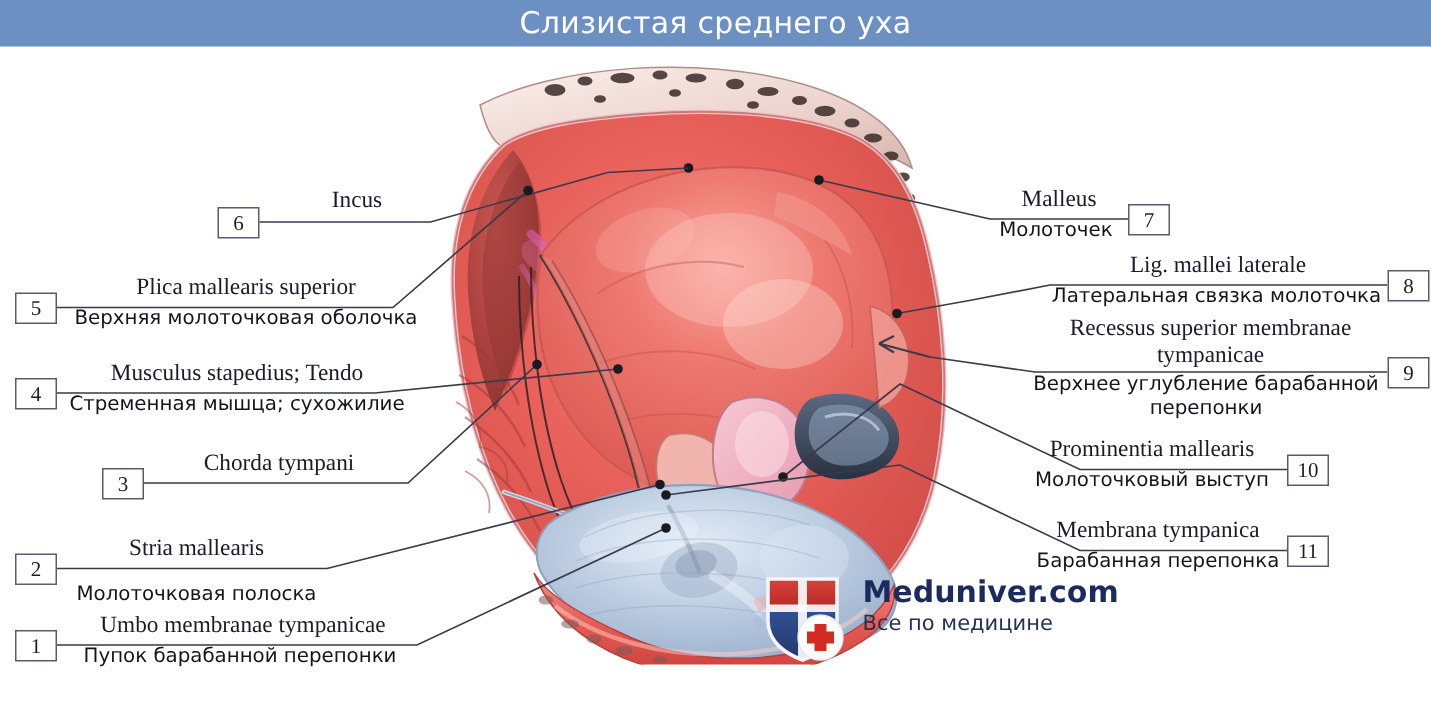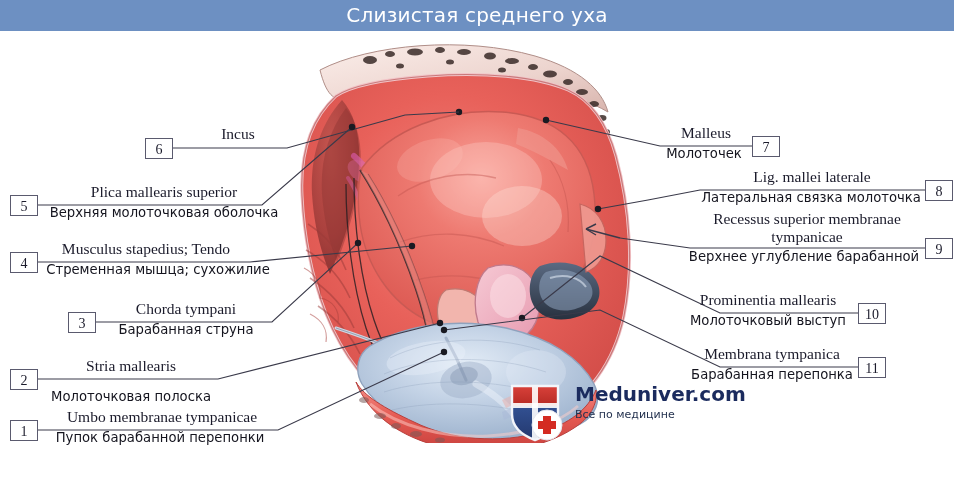--- a/index.html
+++ b/index.html
@@ -105,21 +105,21 @@
     font-family: "DejaVu Sans", sans-serif;
     font-weight: bold;
     font-size: 20px;
     color: #1b2b5e;
     white-space: nowrap;
   }
   #wm-sub {
     position: absolute;
     left: 73px; top: 30px;
     font-family: "DejaVu Sans", sans-serif;
-    font-size: 11px;
+    font-size: 14px;
     color: #24324f;
     white-space: nowrap;
   }
 
   
   #caption {
     position: absolute;
     left: 0; top: 452px;
     width: 954px;
     text-align: center;
@@ -398,26 +398,25 @@
   </svg>
 
   <div class="numbox" style="left:145px; top:138px;">6</div>
   <div class="label lat ta-c" style="left:178px; top:125px; width:120px;">Incus</div>
 
   <div class="numbox" style="left:10px; top:195px;">5</div>
   <div class="label lat ta-c" style="left:44px; top:183px; width:240px;">Plica mallearis superior</div>
   <div class="label rus ta-c" style="left:40px; top:205px; width:248px;">Верхняя молоточковая оболочка</div>
 
   <div class="numbox" style="left:10px; top:252px;">4</div>
-  <div class="label lat ta-c" style="left:32px; top:240px; width:228px;">Musculus stapedius; Tendo</div>
+  <div class="label lat ta-c" style="left:44px; top:240px; width:228px;">Musculus stapedius; Tendo</div>
   <div class="label rus ta-c" style="left:38px; top:262px; width:240px;">Стременная мышца; сухожилие</div>
 
   <div class="numbox" style="left:68px; top:312px;">3</div>
   <div class="label lat ta-c" style="left:102px; top:300px; width:168px;">Chorda tympani</div>
-  <div class="label rus ta-c" style="left:96px; top:322px; width:180px;">Барабанная струна</div>
 
   <div class="numbox" style="left:10px; top:369px;">2</div>
   <div class="label lat ta-c" style="left:44px; top:357px; width:174px;">Stria mallearis</div>
   <div class="label rus ta-c" style="left:36px; top:389px; width:190px;">Молоточковая полоска</div>
 
   <div class="numbox" style="left:10px; top:420px;">1</div>
   <div class="label lat ta-c" style="left:42px; top:408px; width:240px;">Umbo membranae tympanicae</div>
   <div class="label rus ta-c" style="left:38px; top:430px; width:244px;">Пупок барабанной перепонки</div>
 
   <div class="numbox" style="left:752px; top:136px;">7</div>
@@ -425,20 +424,21 @@
   <div class="label rus ta-c" style="left:652px; top:146px; width:104px;">Молоточек</div>
 
   <div class="numbox" style="left:925px; top:180px;">8</div>
   <div class="label lat ta-c" style="left:700px; top:168px; width:224px;">Lig. mallei laterale</div>
   <div class="label rus ta-c" style="left:696px; top:190px; width:230px;">Латеральная связка молоточка</div>
 
   <div class="numbox" style="left:925px; top:238px;">9</div>
   <div class="label lat ta-c" style="left:690px; top:210px; width:234px;">Recessus superior membranae</div>
   <div class="label lat ta-c" style="left:690px; top:228px; width:234px;">tympanicae</div>
   <div class="label rus ta-c" style="left:686px; top:249px; width:236px;">Верхнее углубление барабанной</div>
+  <div class="label rus ta-c" style="left:686px; top:265px; width:236px;">перепонки</div>
 
   <div class="numbox" style="left:858px; top:303px;">10</div>
   <div class="label lat ta-c" style="left:680px; top:291px; width:176px;">Prominentia mallearis</div>
   <div class="label rus ta-c" style="left:682px; top:313px; width:172px;">Молоточковый выступ</div>
 
   <div class="numbox" style="left:858px; top:357px;">11</div>
   <div class="label lat ta-c" style="left:688px; top:345px; width:168px;">Membrana tympanica</div>
   <div class="label rus ta-c" style="left:688px; top:367px; width:168px;">Барабанная перепонка</div>
 
   <div id="watermark">

